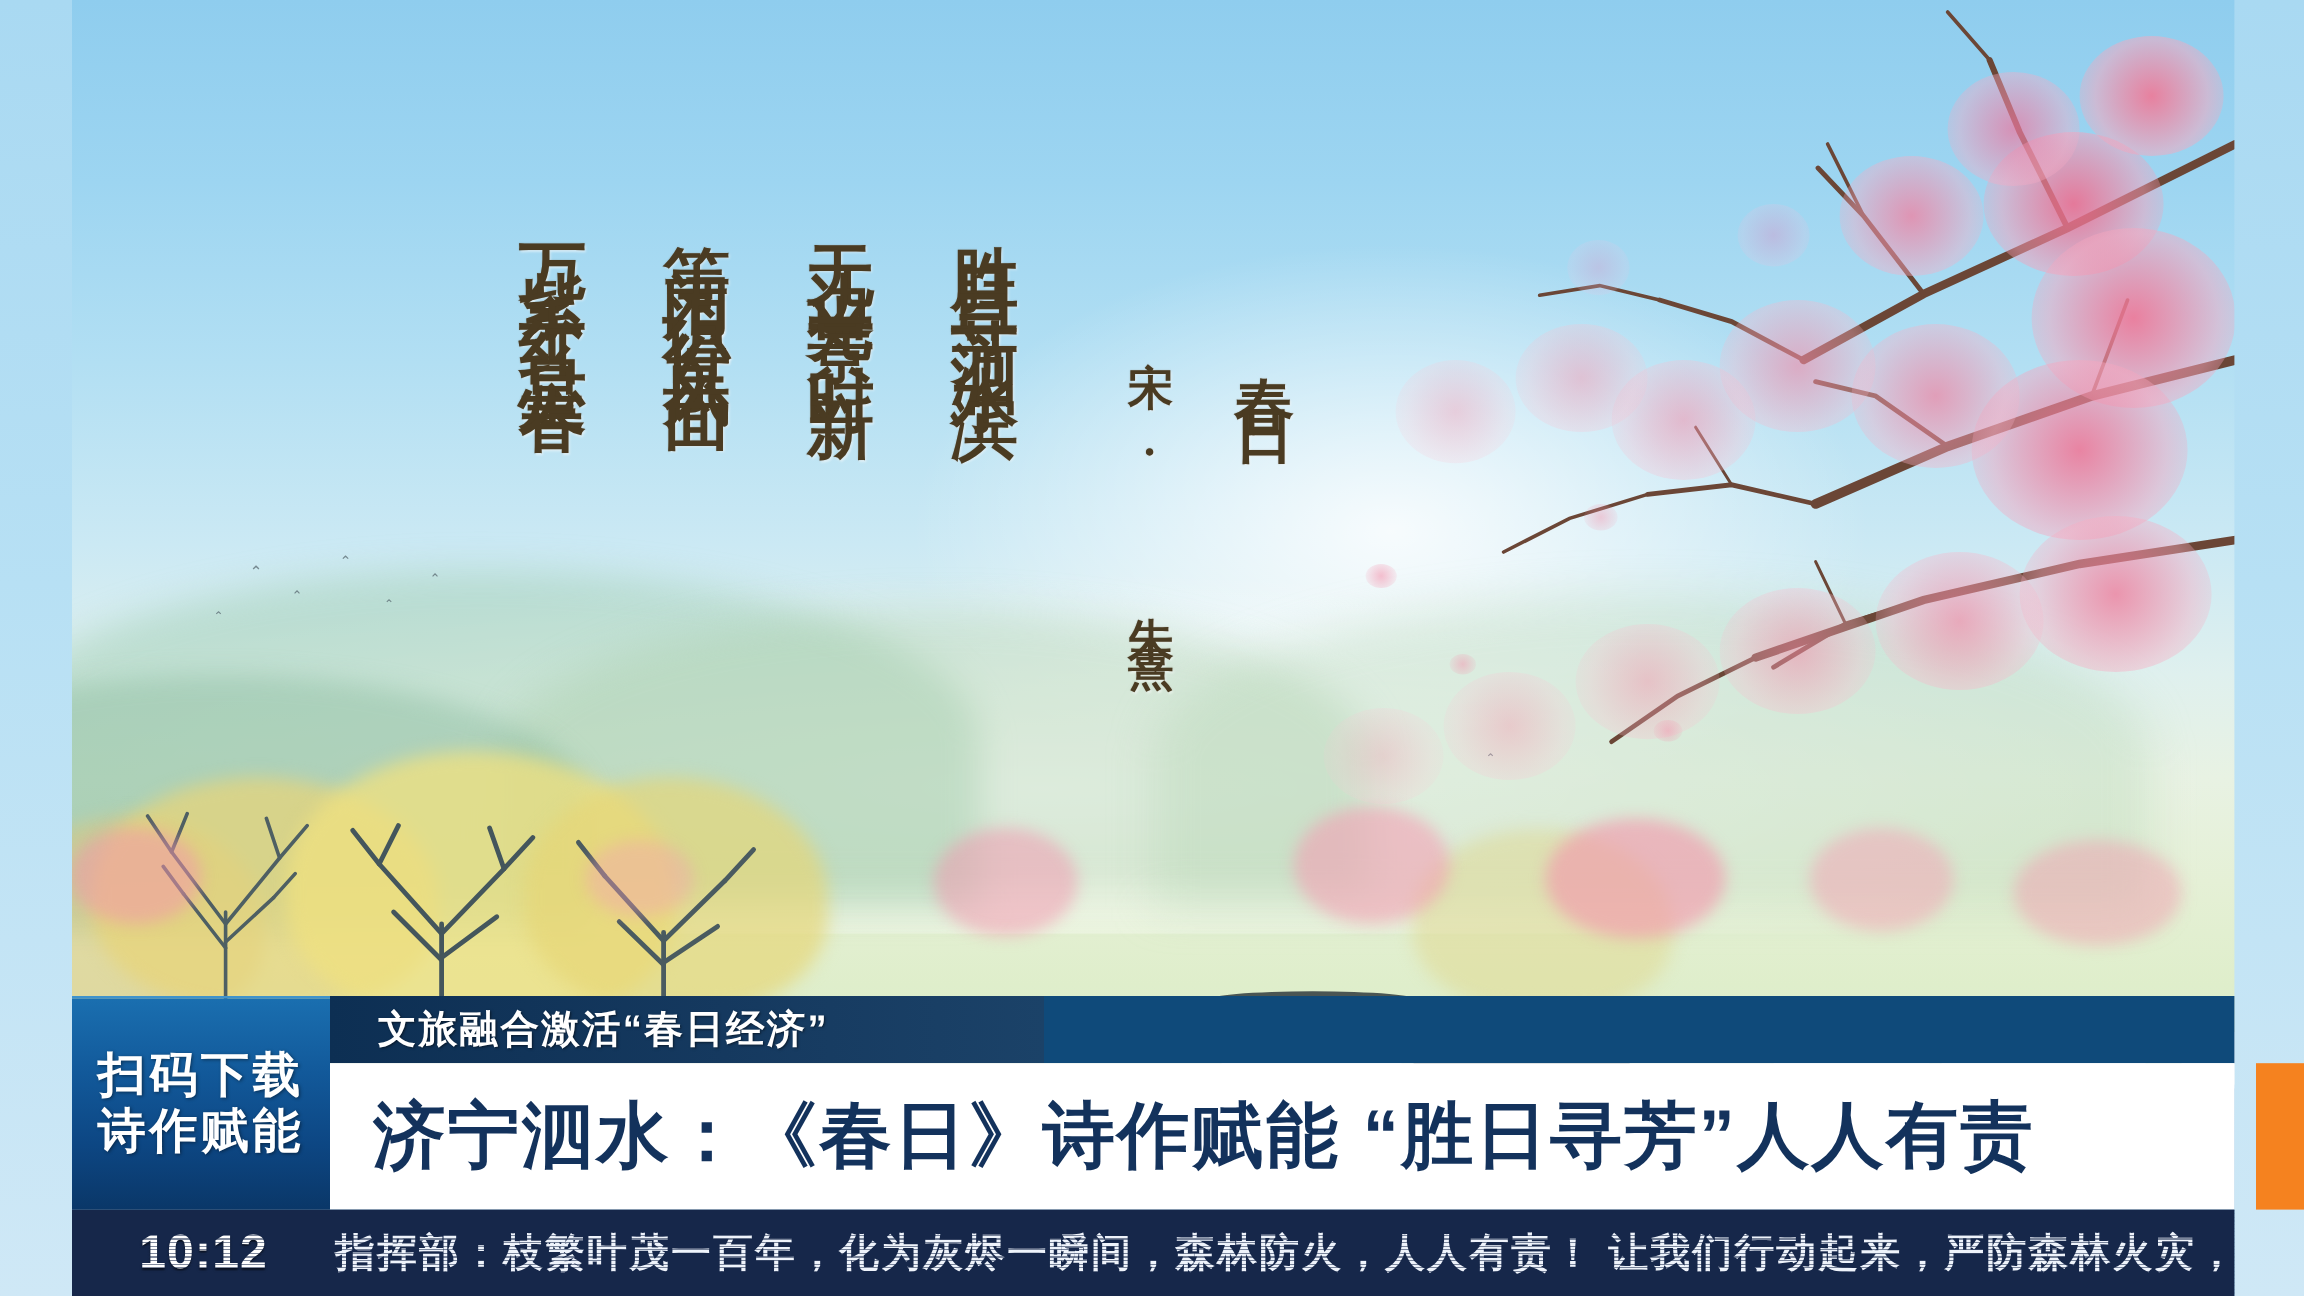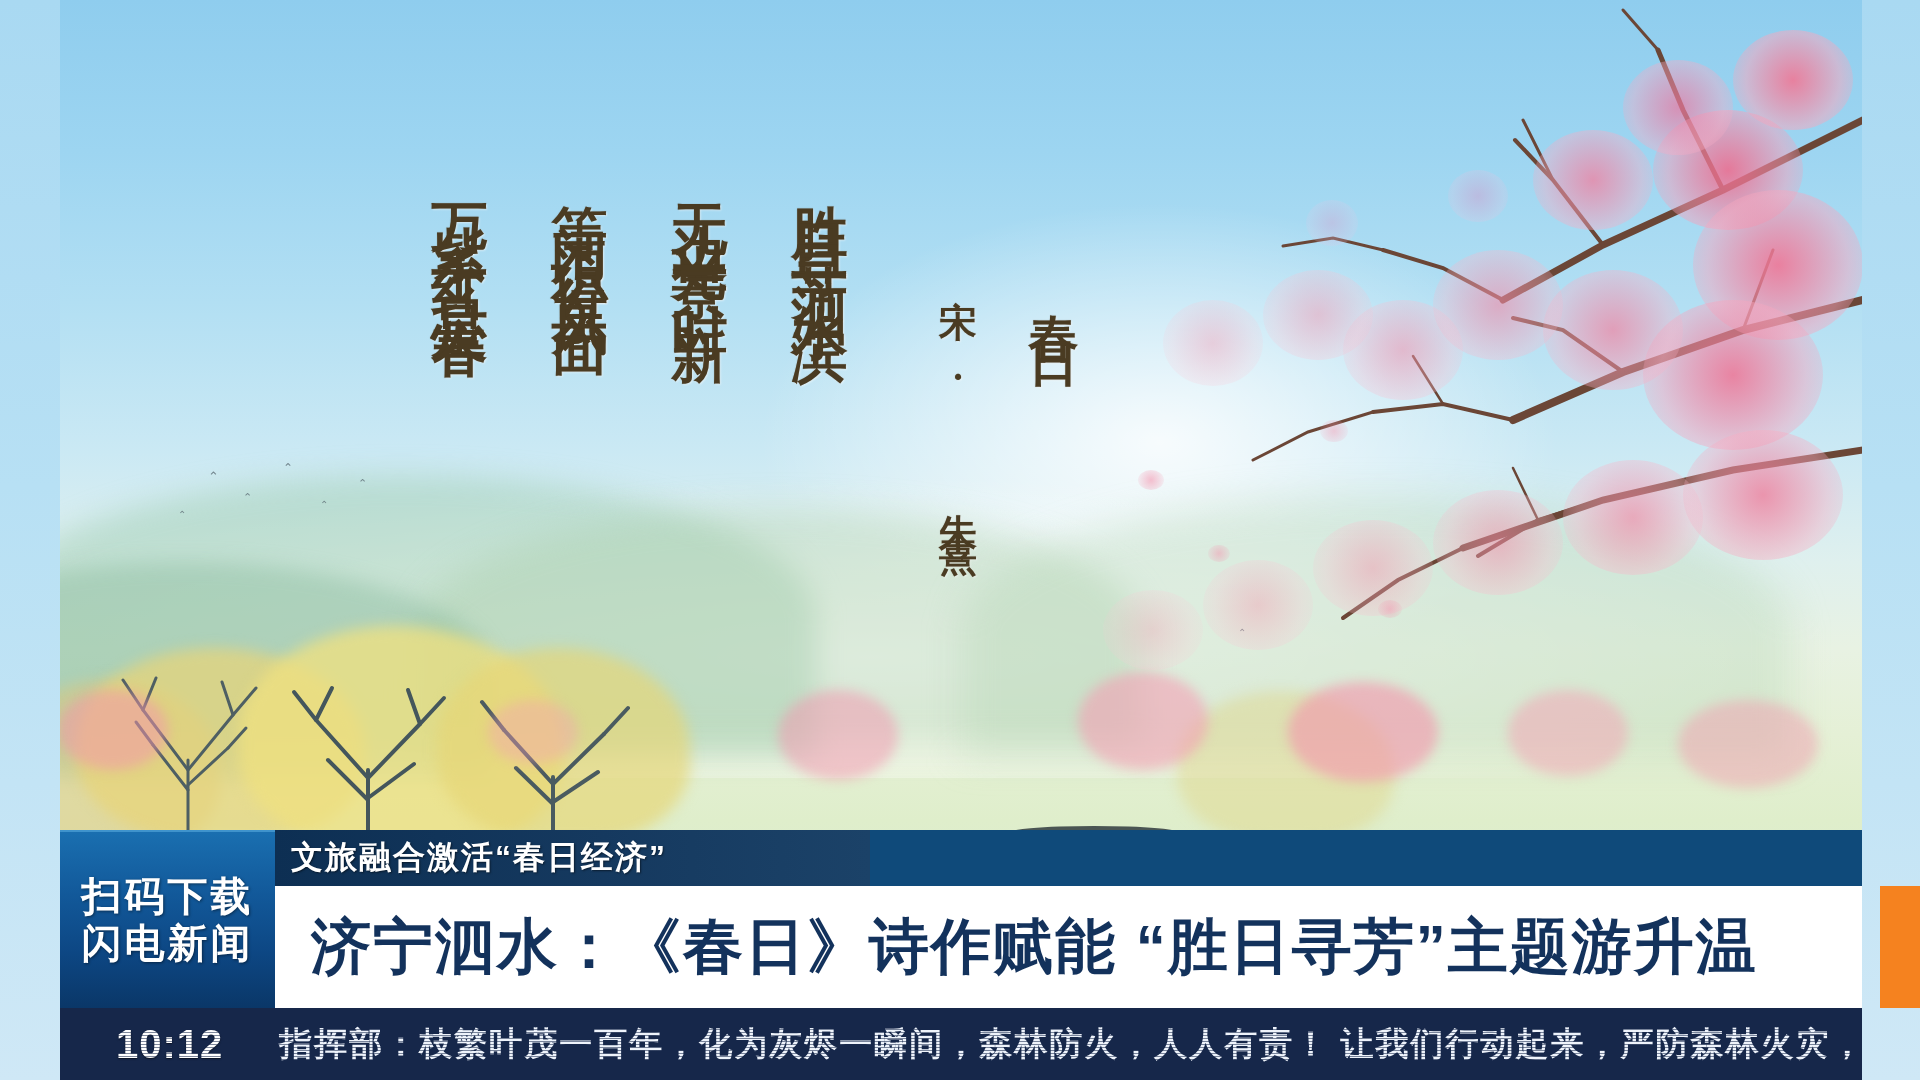--- a/index.html
+++ b/index.html
@@ -99,21 +99,21 @@
     background:linear-gradient(180deg,#1a6fb0 0%,#12599a 35%,#0d4784 68%,#0a3768 100%);
     display:flex;flex-direction:column;align-items:center;justify-content:center;
     border-top:2px solid #3f93cc;}
   .scan-bar span{color:#ffffff;font-size:40px;font-weight:700;line-height:1.18;
     letter-spacing:3px;text-shadow:1px 1px 3px rgba(0,0,0,.45);}
 
   .kicker{position:absolute;left:275px;top:0;width:595px;height:56px;
     background:linear-gradient(90deg,#0d2f53 0%,#15395f 55%,#1b4268 100%);
     display:flex;align-items:center;}
   .kicker span{color:#ffffff;font-size:32px;font-weight:700;letter-spacing:2px;
-    padding-left:16px;text-shadow:1px 1px 2px rgba(0,0,0,.5);}
+    padding-left:40px;text-shadow:1px 1px 2px rgba(0,0,0,.5);}
 
   .headline{position:absolute;left:275px;top:56px;right:58px;height:122px;
     background:#ffffff;display:flex;align-items:center;}
   .headline .txt{color:#13325c;font-size:60px;font-weight:700;letter-spacing:2px;
     padding-left:36px;white-space:nowrap;}
   .accent{position:absolute;right:0;top:56px;width:40px;height:122px;background:#f5821f;}
   .hl-rule{position:absolute;left:870px;top:0;right:58px;height:56px;background:#0f4a7a;}
 
   .ticker{position:absolute;left:60px;right:58px;top:178px;height:72px;
     background:#16274a;display:flex;align-items:center;overflow:hidden;}
@@ -265,31 +265,31 @@
     <div class="calli poem-line pl2">无边光景一时新</div>
     <div class="calli poem-line pl3">等闲识得东风面</div>
     <div class="calli poem-line pl4">万紫千红总是春</div>
   </div>
 
 
   <div id="lower">
 
     <div class="scan-bar">
       <span>扫码下载</span>
-      <span>闪电新闻</span>
+      <span>诗作赋能</span>
     </div>
 
     <div class="hl-rule"></div>
 
     <div class="kicker">
       <span>文旅融合激活“春日经济”</span>
     </div>
 
     <div class="headline">
-      <div class="txt">济宁泗水：《春日》诗作赋能 “胜日寻芳”主题游升温</div>
+      <div class="txt">济宁泗水：《春日》诗作赋能 “胜日寻芳”人人有责</div>
     </div>
     <div class="accent"></div>
 
     <div class="ticker">
       <div class="time">10:12</div>
       <div class="msg">指挥部：枝繁叶茂一百年，化为灰烬一瞬间，森林防火，人人有责！ 让我们行动起来，严防森林火灾，保护</div>
       <div class="interlace"></div>
     </div>
   </div>
 

